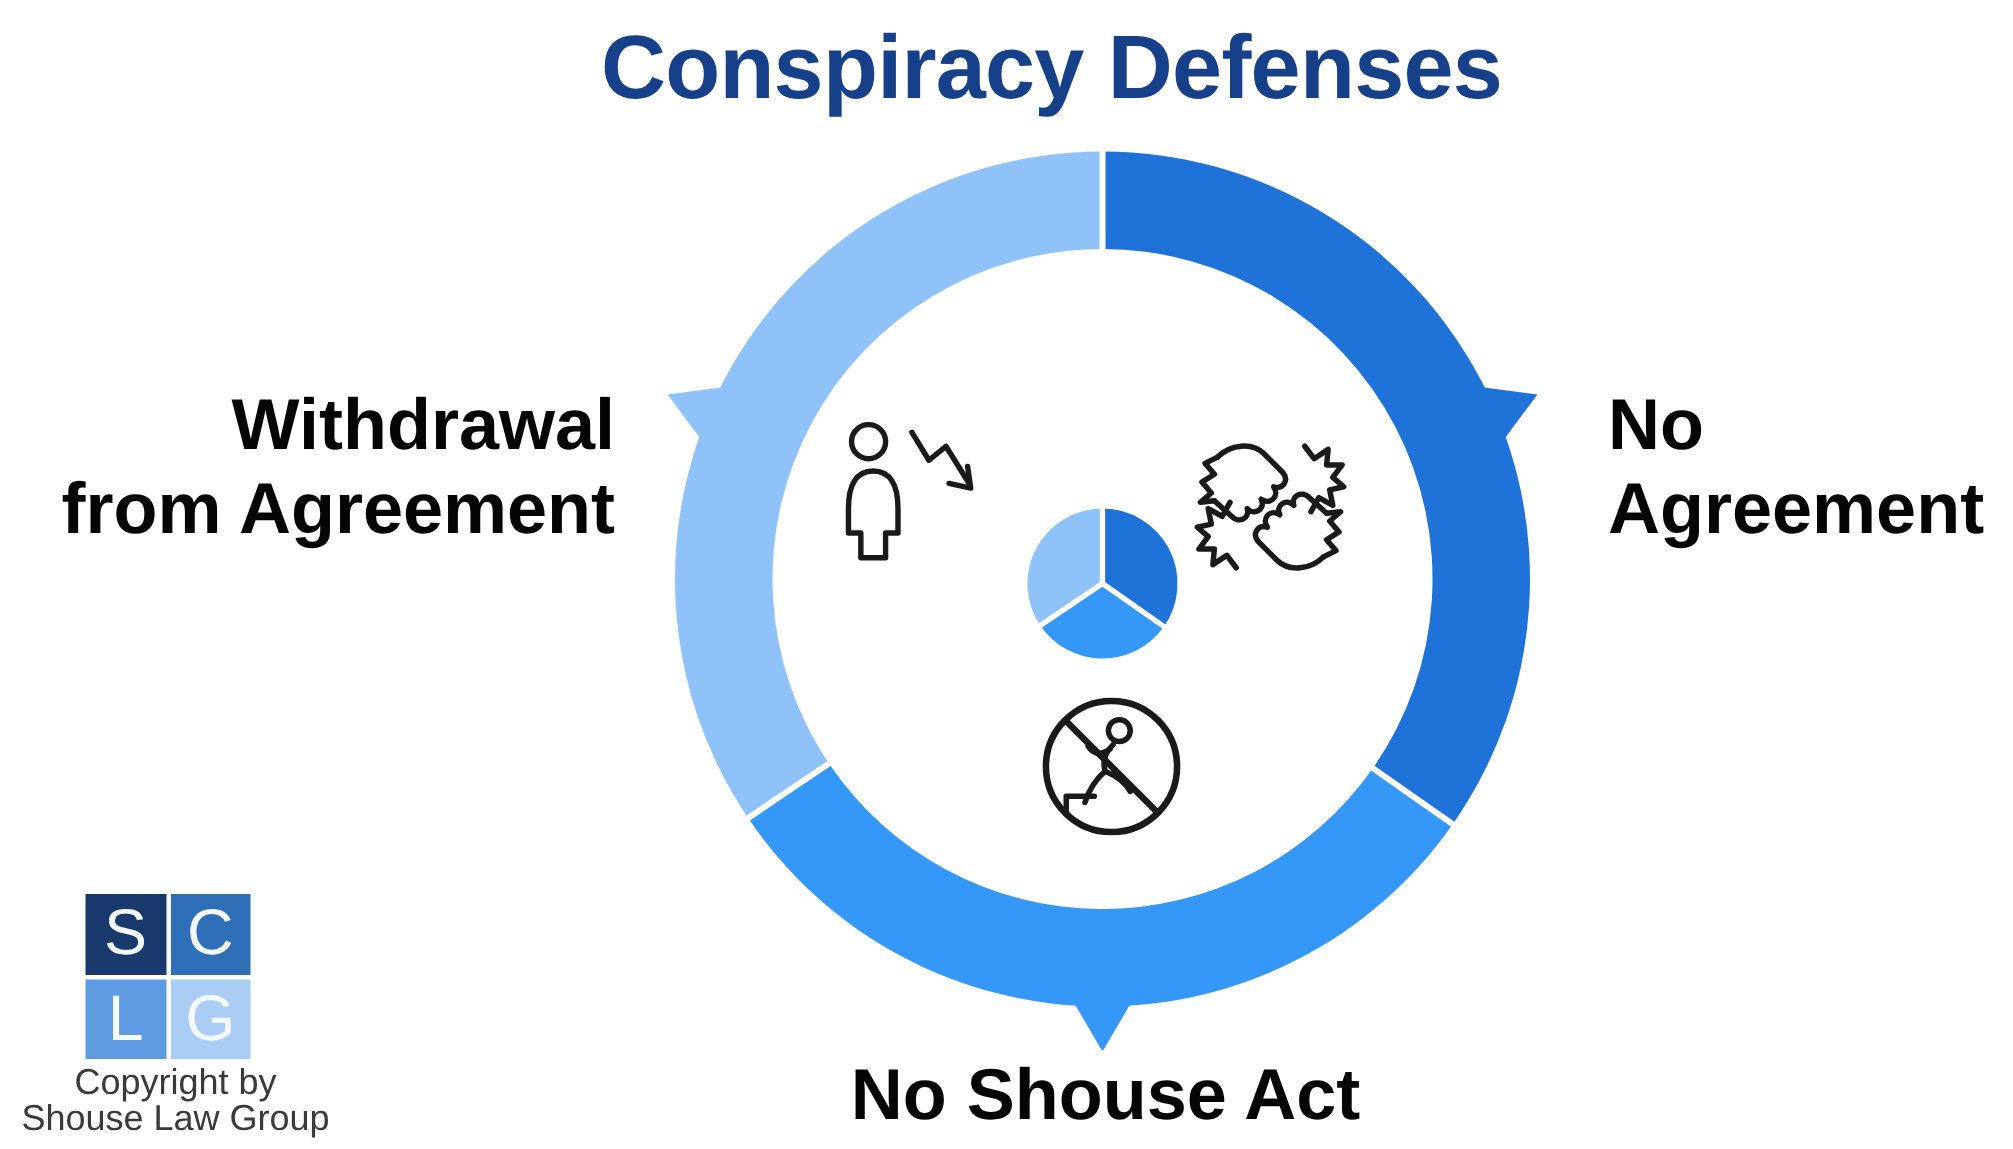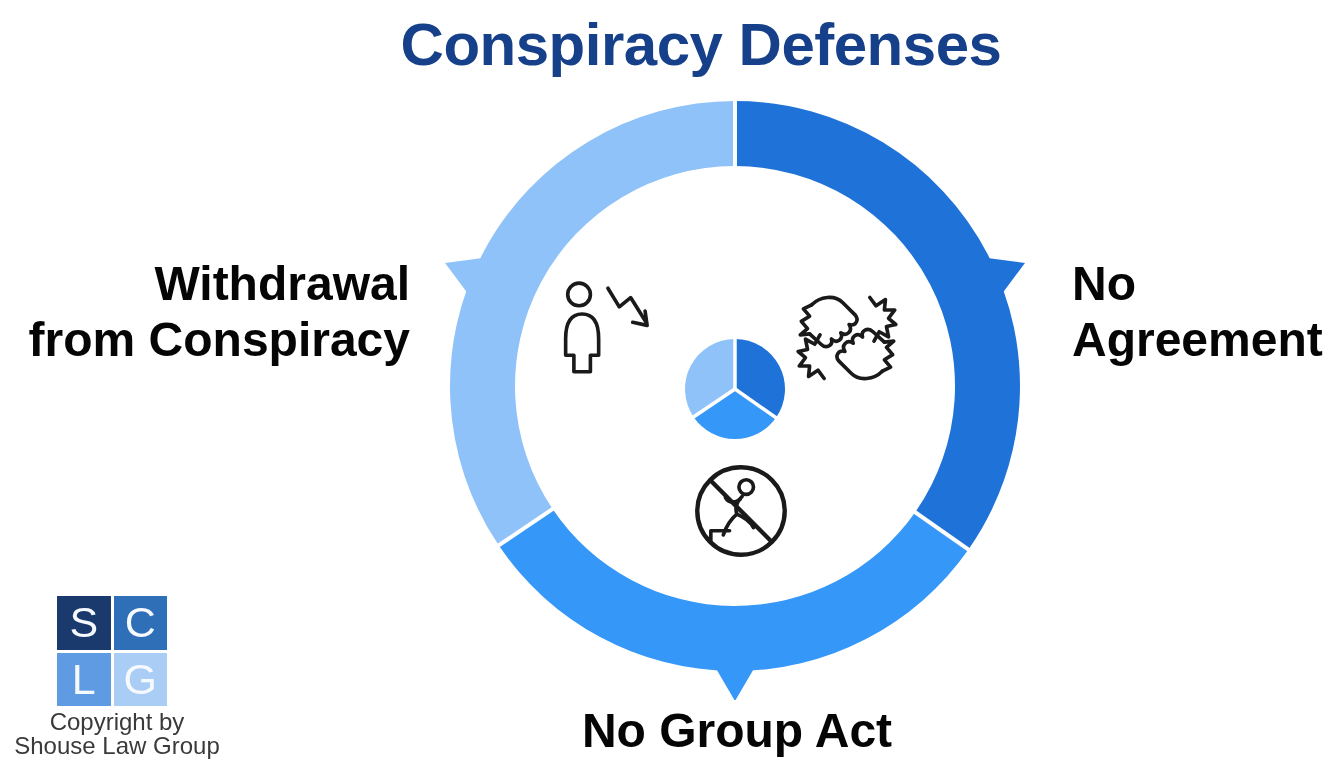--- a/index.html
+++ b/index.html
@@ -90,29 +90,29 @@
     <circle cx="54" cy="26" r="7"></circle>
     <path d="M50,35 C45,40 43,46 45,52"></path>
     <path d="M48,38 C42,42 37,41 34,36"></path>
     <path d="M45,52 C39,57 35,63 32,72"></path>
     <path d="M45,52 C52,55 58,59 61,65"></path>
     <path d="M20,68 L38,68 M20,68 L20,78"></path>
   </svg>
 
   <div class="side-label left" style="color: rgb(5, 5, 5);">
     <div>Withdrawal</div>
-    <div>from Conspiracy</div>
+    <div>from Agreement</div>
   </div>
 
   <div class="side-label right" style="color: rgb(5, 5, 5);">
     <div>No</div>
     <div>Agreement</div>
   </div>
 
-  <div class="side-label bottom" style="color: rgb(5, 5, 5);">No Group Act</div>
+  <div class="side-label bottom" style="color: rgb(5, 5, 5);">No Shouse Act</div>
 
   <div class="logo">
     <div class="logo-tile" style="background: rgb(26, 58, 110);">S</div>
     <div class="logo-tile" style="background: rgb(47, 111, 183);">C</div>
     <div class="logo-tile" style="background: rgb(94, 155, 226);">L</div>
     <div class="logo-tile" style="background: rgb(169, 205, 244);">G</div>
   </div>
 
   <div class="copyright">
     <div>Copyright by</div>

